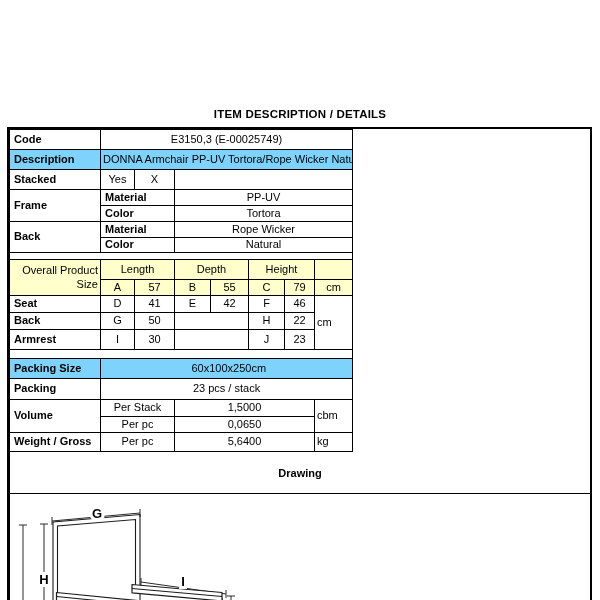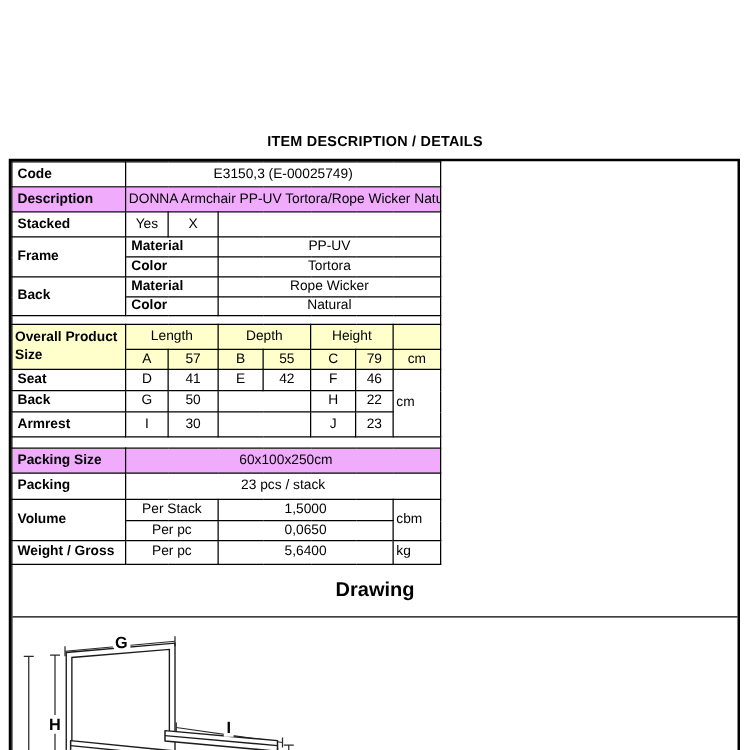--- a/index.html
+++ b/index.html
@@ -9,28 +9,28 @@
     font-size:11.5px;font-weight:bold;letter-spacing:.2px;}
   .doc{position:absolute;top:127px;left:7px;width:585px;box-sizing:border-box;
     border:2px solid #000;display:flex;flex-wrap:wrap;background:#fff;}
   .left{width:343px;}
   table{border-collapse:collapse;table-layout:fixed;width:343px;font-size:11px;}
   td{border:1px solid #000;padding:0 2px;overflow:hidden;white-space:nowrap;
     vertical-align:middle;line-height:1.05;}
   .lbl{font-weight:bold;padding-left:4px;}
   .c{text-align:center;}
   .b{font-weight:normal;}
-  .shade{background:#f0abfc;margin-left:36px;}
+  .shade{background:#7dd3fc;margin-left:36px;}
   .yellow{background:#ffffcc;text-align:center;}
-  .wrap2{white-space:normal;text-align:left;font-weight:bold;line-height:1.2;margin-top:48px;}
+  .wrap2{white-space:normal;text-align:right;font-weight:normal;line-height:1.2;margin-top:48px;}
   .gap td{height:6px;}
   .spread{display:flex;justify-content:flex-end;padding:0 84px 0 8px;}
   .right{flex:1 1 auto;min-width:0;border-left:1px solid #000;display:flex;flex-direction:column;}
   .drawhead{height:41px;border-bottom:1px solid #000;display:flex;align-items:center;
-    justify-content:center;font-weight:bold;font-size:16px;}
+    justify-content:center;font-weight:bold;font-size:11px;}
   .drawarea{flex:1;}
   svg .chair{stroke:#1c1c1c;stroke-width:1.2;fill:#fff;stroke-linejoin:round;}
   svg .chairline{stroke:#1c1c1c;stroke-width:1.1;fill:none;}
   svg .dim{stroke:#2a2a2a;stroke-width:1;fill:none;}
   svg .dimtxt{font-family:"Liberation Sans",sans-serif;font-size:13px;font-weight:bold;
     fill:#000;stroke:#fff;stroke-width:6px;paint-order:stroke;text-anchor:middle;}
 </style>
 </head>
 <body>
 

